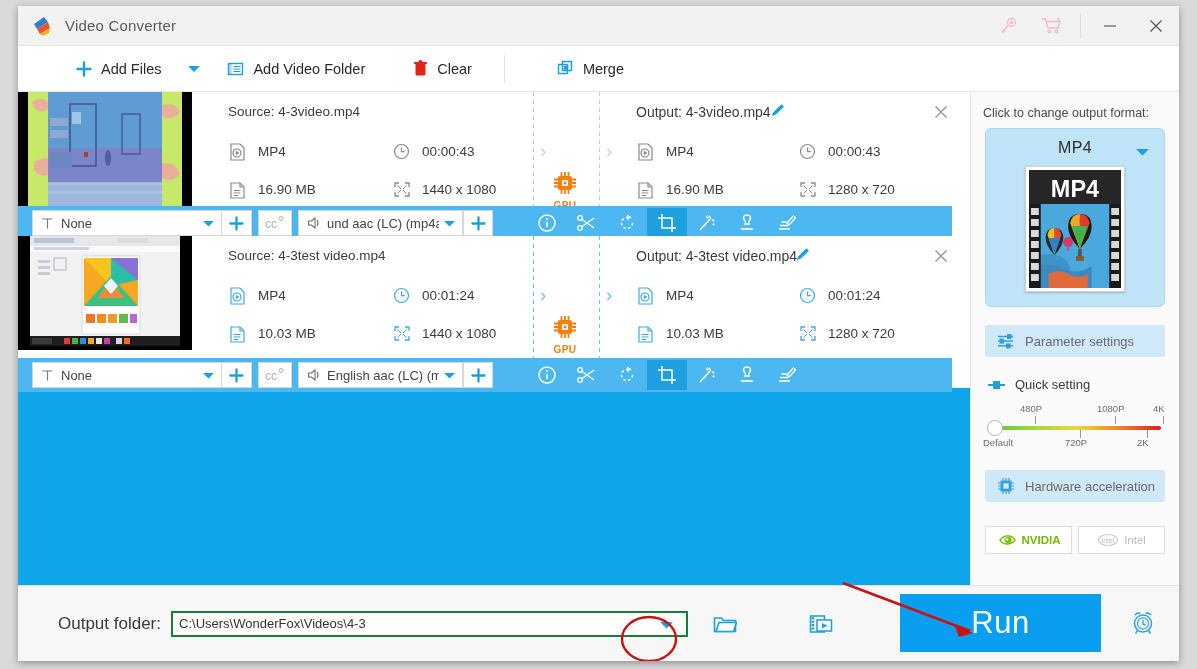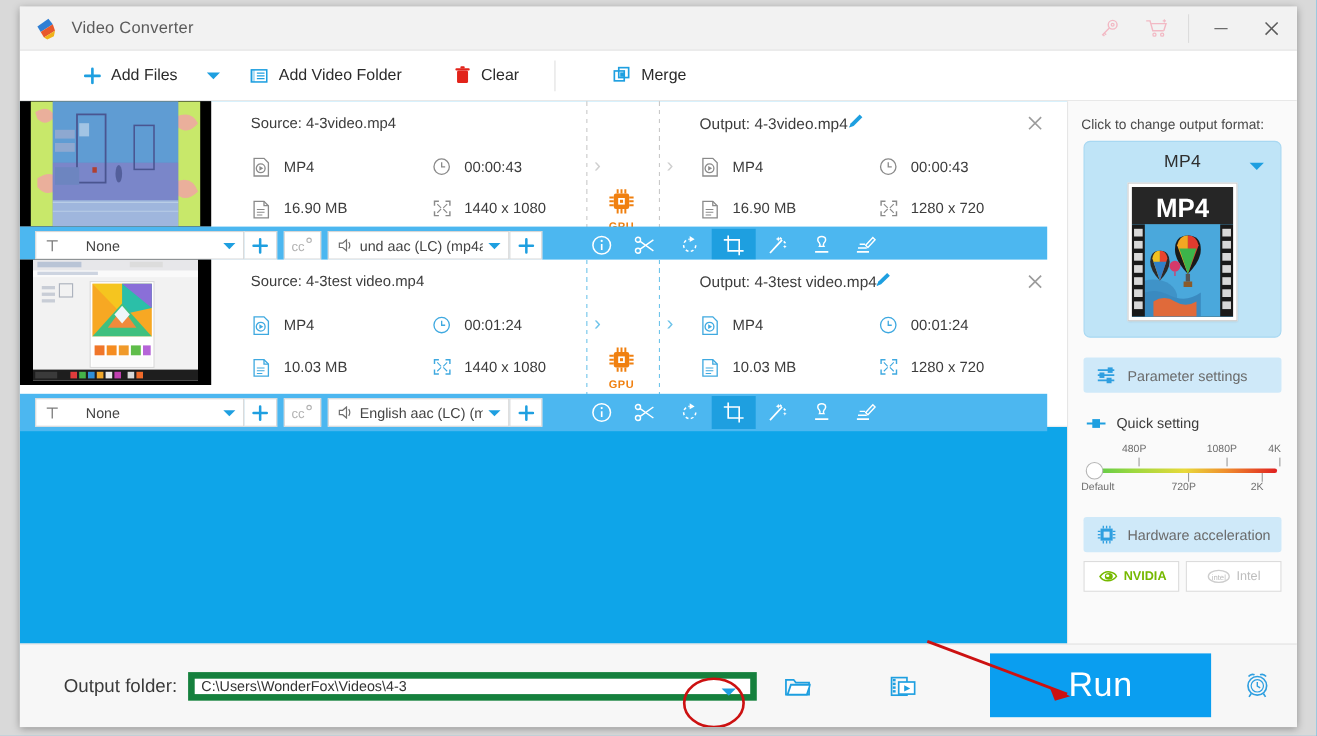--- a/index.html
+++ b/index.html
@@ -77,21 +77,21 @@
     height:34px; background:#4cb7f0; display:flex; align-items:center;
     padding-left:14px; gap:0;
   }
   .sel {
     height:26px; background:#fff; border:1px solid #d7d7d7;
     display:flex; align-items:center; font-size:13px; color:#444;
     padding:0 6px 0 8px; position:relative;
   }
   .sel .txt { flex:1; overflow:hidden; white-space:nowrap; }
   .sel .dd { margin-left:4px; }
-  .sub-sel { width:190px;gap:17px; }
+  .sub-sel { width:190px; }
   .aud-sel { width:165px; }
   .plusbtn { width:30px; height:26px; background:#fff; border:1px solid #d7d7d7;
      border-left:none; display:flex; align-items:center; justify-content:center; }
   .ccbtn { width:34px; height:26px; background:#fff; border:1px solid #d7d7d7;
      display:flex; align-items:center; justify-content:center; margin-left:6px; }
   .toolicons { display:flex; align-items:center; margin-left:34px; gap:0; }
   .ticon { width:40px; height:30px; display:flex; align-items:center; justify-content:center; }
   .ticon.active { background:#1e9fe0; }
 
   
@@ -120,36 +120,36 @@
   .tick { position:absolute; width:1px; height:8px; background:#9a9a9a; }
   .tick.up { top:12px; } .tick.dn { top:26px; }
   .slab { position:absolute; font-size:9.5px; color:#6d6d6d; white-space:nowrap; }
   .slab.up { top:-1px; } .slab.dn { top:33px; }
   .knob { position:absolute; left:0px; top:16px; width:16px; height:16px;
      border-radius:50%; background:#fff; border:1px solid #b5b5b5; }
 
   .hw-btn { margin:10px 14px 0; height:32px; background:#cfe9f9; border-radius:3px;
      display:flex; align-items:center; padding-left:12px; gap:10px; }
   .hw-btn .t { font-size:13px; color:#6a6a6a; }
-  .vendors { margin:8px 14px 0; display:flex; gap:6px; }
+  .vendors { margin:24px 14px 0; display:flex; gap:6px; }
   .vend { flex:1; height:28px; border:1px solid #dcdcdc; background:#fff;
      display:flex; align-items:center; justify-content:center; gap:5px; font-size:11.5px; }
   .vend.on { color:#76b900; font-weight:bold; }
   .vend.off { color:#bdbdbd; }
 
   
   .bottom {
     position:absolute; left:0; bottom:0; width:1161px; height:76px;
     background:#f7f7f7; border-top:1px solid #e2e2e2;
     display:flex; align-items:center;
   }
   .of-label { margin-left:40px; font-size:17px; color:#3a3a3a; }
   .path-box {
     margin-left:10px; width:517px; height:26px; background:#fff;
-    border:6px solid #15803d; display:flex; align-items:center;
+    border:2px solid #15803d; display:flex; align-items:center;
     font-size:13px; color:#333; padding-left:6px; position:relative;
   }
   .path-dd { position:absolute; right:0; top:0; width:40px; height:24px;
      display:flex; align-items:center; justify-content:center; }
   .b-ico { width:46px; display:flex; align-items:center; justify-content:center; }
   .run-btn {
     position:absolute; left:882px; top:8px; width:201px; height:58px;
     background:#0a9ef0; color:#fff; font-size:31px;
     display:flex; align-items:center; justify-content:center; letter-spacing:.5px;
   }

